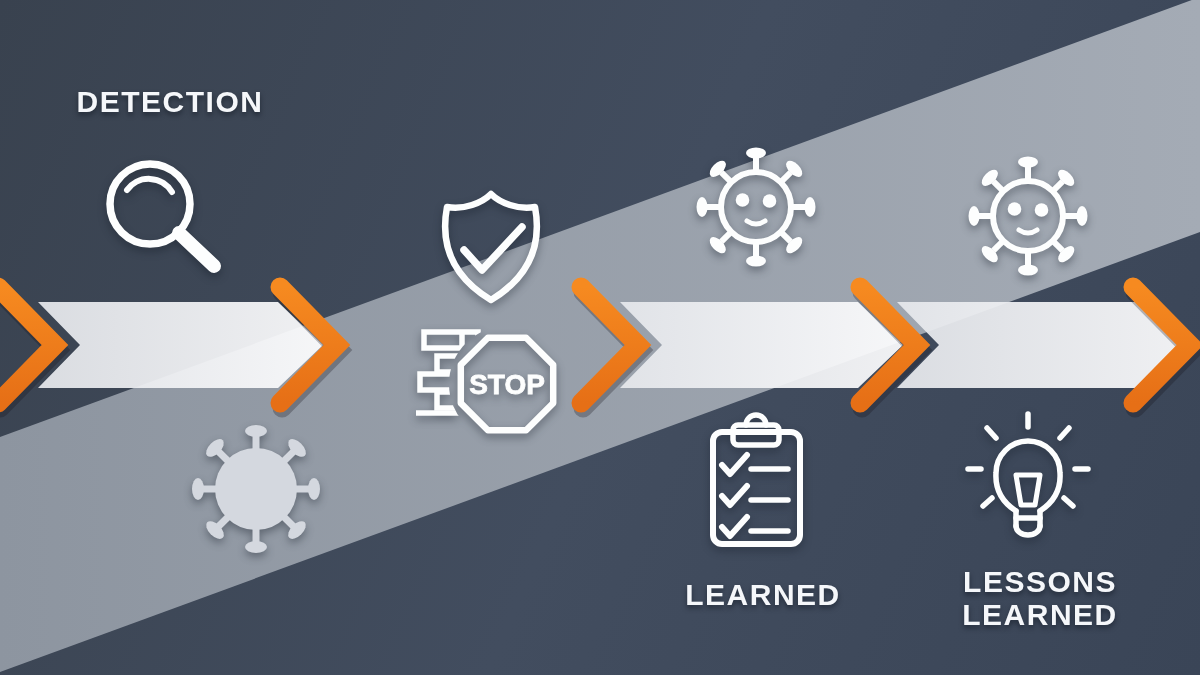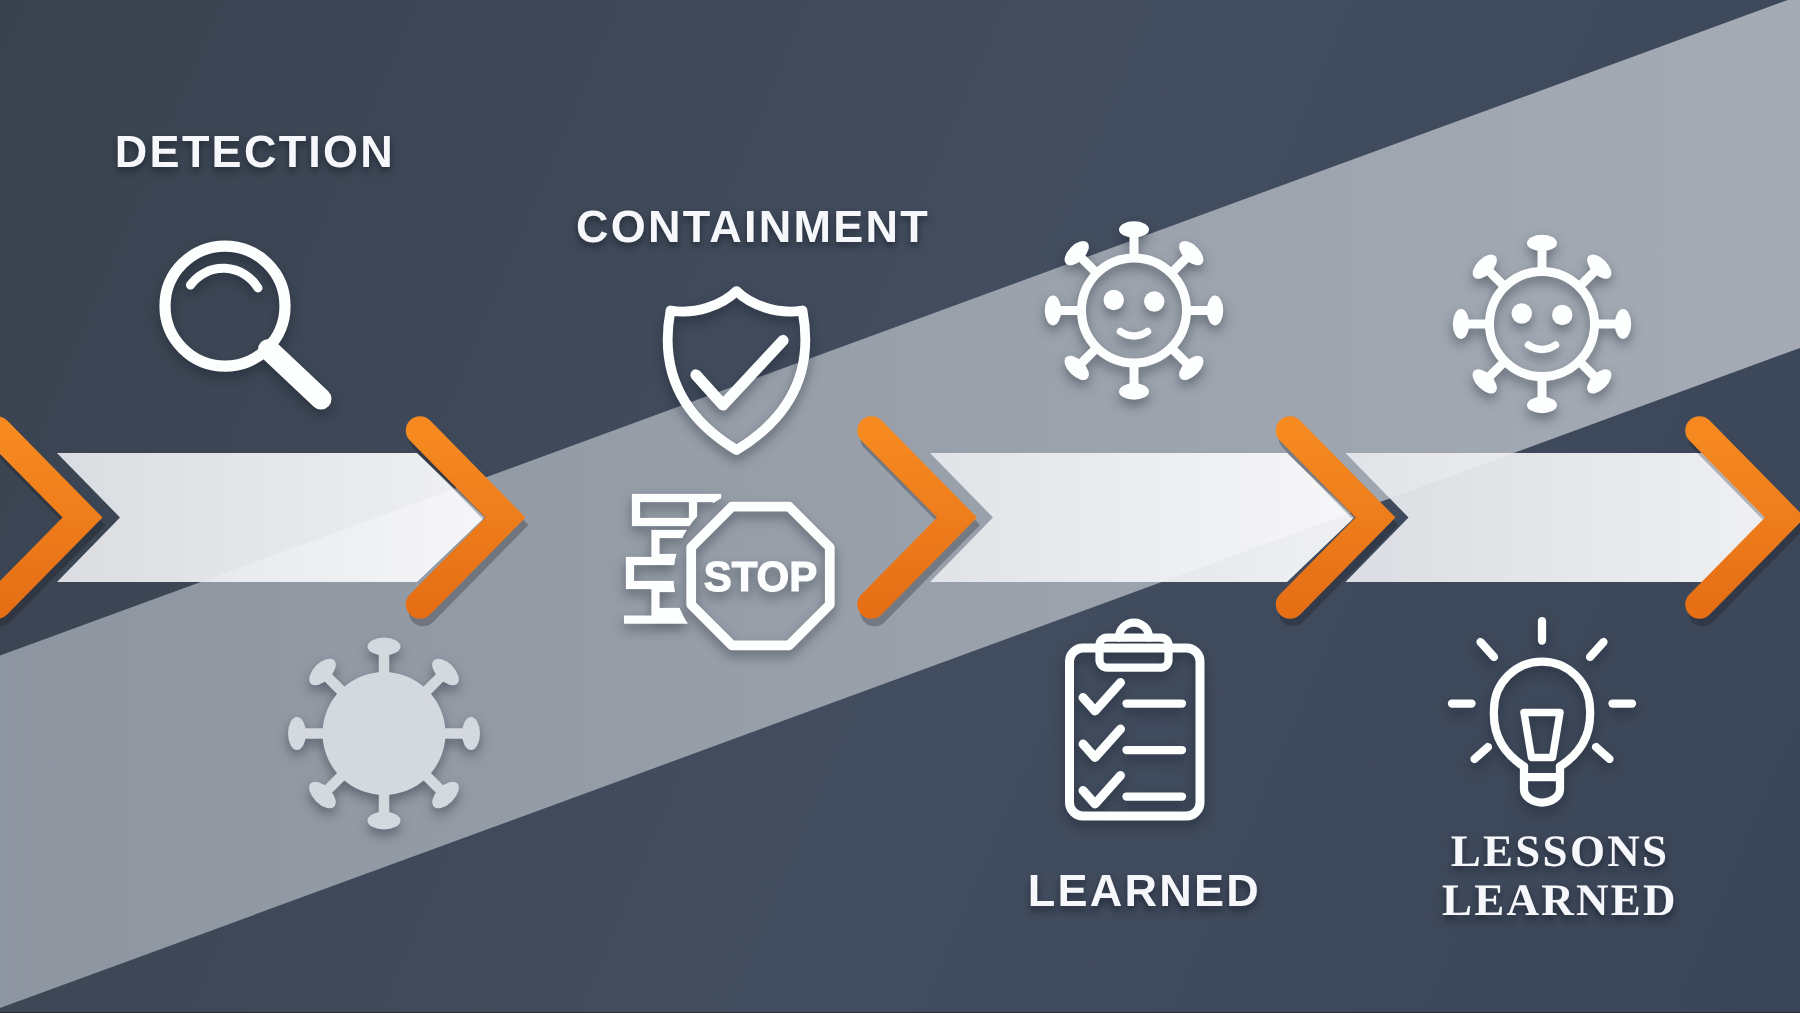--- a/index.html
+++ b/index.html
@@ -15,21 +15,21 @@
     font-weight:700;font-size:30px;line-height:33px;letter-spacing:1.5px;
     color:#F5F7FA;white-space:nowrap;
     text-shadow:0 3px 5px rgba(10,15,25,.5);
     margin-left:10px;
   }
   .lbl-detection{left:160px;top:85px;}
   .lbl-containment{left:492px;top:135px;}
   .lbl-eradication{left:1028px;top:86px;}
   .lbl-identification{left:253px;top:578px;}
   .lbl-recovery{left:753px;top:578px;}
-  .lbl-lessons{left:1030px;top:551px;white-space:normal;width:200px;text-align:center;font-family:Liberation Serif, serif;}
+  .lbl-lessons{left:1030px;top:565px;white-space:normal;width:200px;text-align:center;}
 </style>
 </head>
 <body>
 
 <div class="stage">
 
   <svg class="scene" width="1200" height="675" viewBox="0 0 1200 675">
     <defs>
       <linearGradient id="bandGrad" x1="0" y1="0" x2="1" y2="0">
         <stop offset="0" stop-color="#8D95A0"></stop>
@@ -203,17 +203,16 @@
       <line x1="-32" y1="-40" x2="-41" y2="-50"></line>
       <line x1="32" y1="-40" x2="41" y2="-50"></line>
       <line x1="-47" y1="-9" x2="-60" y2="-9"></line>
       <line x1="47" y1="-9" x2="60" y2="-9"></line>
       <line x1="-36" y1="20" x2="-45" y2="28"></line>
       <line x1="36" y1="20" x2="45" y2="28"></line>
     </g>
   </svg>
 
   <div class="step-label lbl-detection">DETECTION</div>
-  <div class="step-label lbl-containment">CONTAINMENT</div>
   <div class="step-label lbl-recovery">LEARNED</div>
   <div class="step-label lbl-lessons">LESSONS LEARNED</div>
 
 </div>
 
 </body></html>

